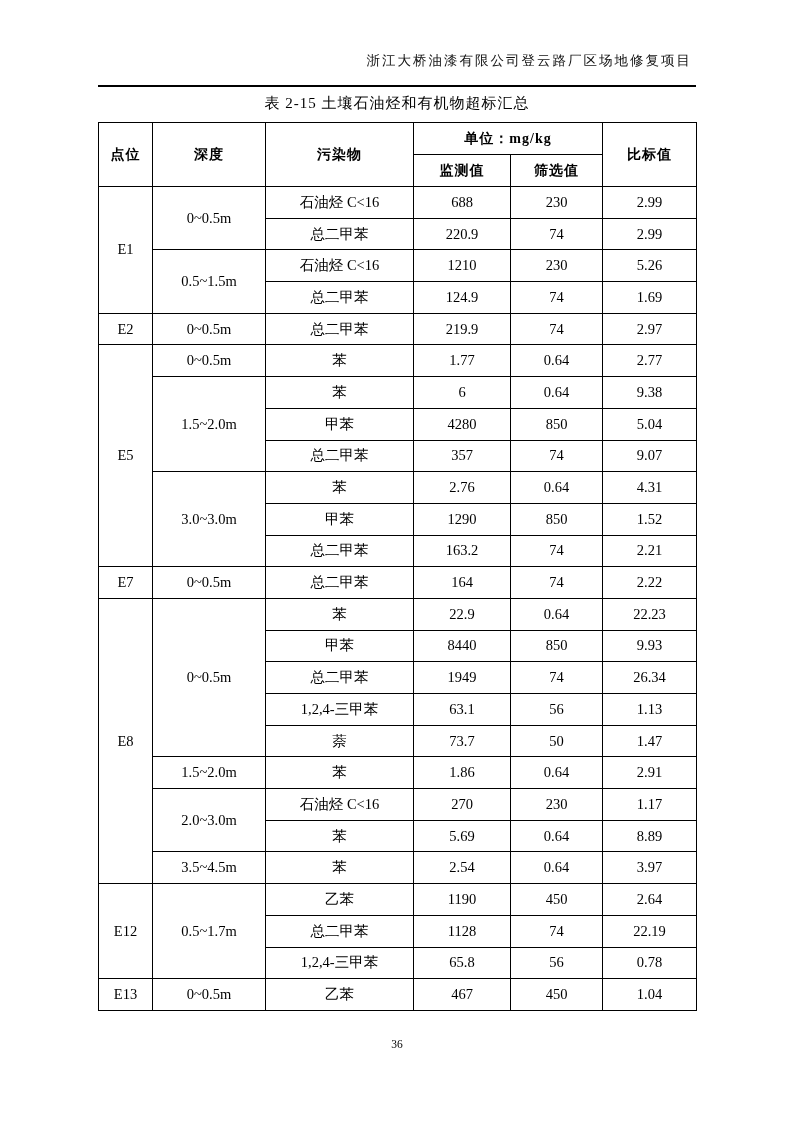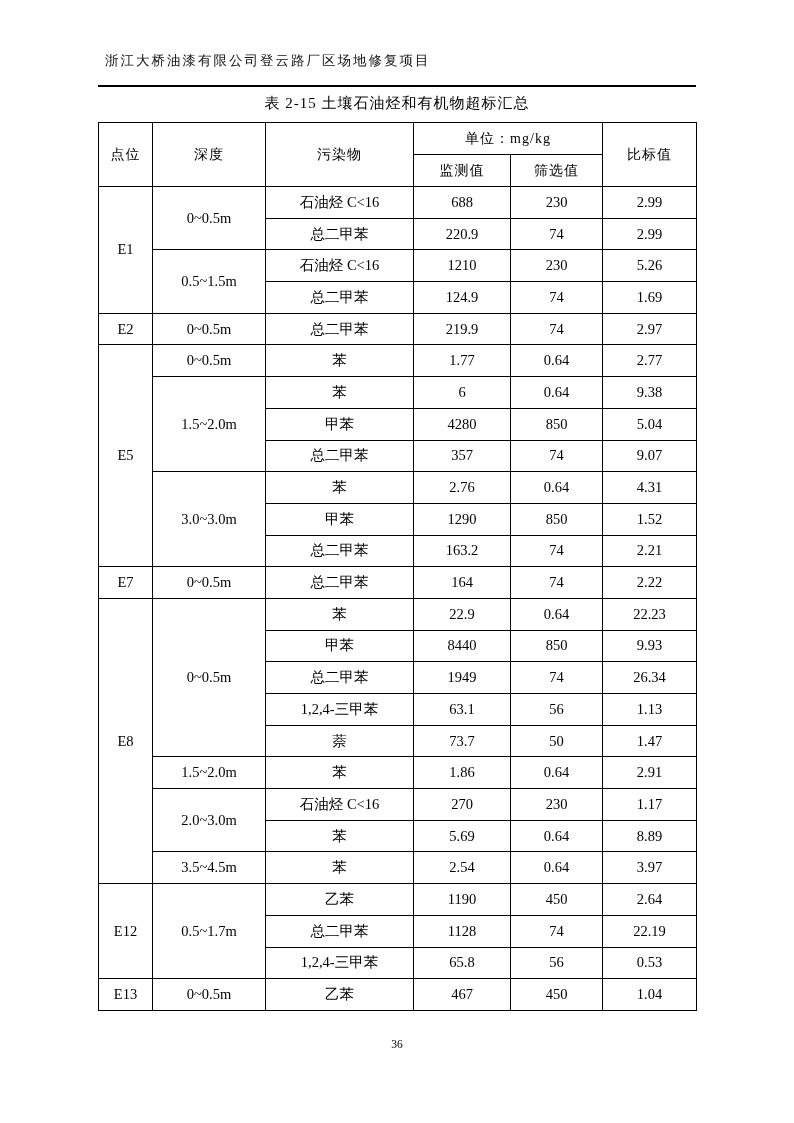--- a/index.html
+++ b/index.html
@@ -8,22 +8,22 @@
     background: #ffffff;
     font-family: "Liberation Serif", "DejaVu Serif", serif;
     color: #000000;
     position: relative;
     overflow: hidden;
   }
   .page { position: absolute; inset: 0; }
 
   .doc-header {
     position: absolute;
-    top: 52px; left: 105px; width: 598px;
-    text-align: left;
+    top: 52px; left: 94px; width: 598px;
+    text-align: right;
     font-size: 13.5px;
     letter-spacing: 2px;
     color: #111;
   }
   .header-rule {
     position: absolute;
     top: 85px; left: 98px; width: 598px;
     height: 0;
     border-top: 2px solid #000;
   }
@@ -46,21 +46,21 @@
   }
   .exceed-table th, .exceed-table td {
     border: 1px solid #000;
     text-align: center;
     vertical-align: middle;
     padding: 0 2px;
     overflow: hidden;
   }
   .exceed-table thead th {
     font-size: 14px;
-    font-weight: normal;
+    font-weight: bold;
     height: 31px;
     letter-spacing: 1px;
   }
   .exceed-table tbody td {
     font-size: 14.5px;
     height: 30.7px;
     font-weight: normal;
   }
 
   .page-footer {
@@ -263,21 +263,21 @@
         <tr>
           <td>总二甲苯</td>
           <td>1128</td>
           <td>74</td>
           <td>22.19</td>
         </tr>
         <tr>
           <td>1,2,4-三甲苯</td>
           <td>65.8</td>
           <td>56</td>
-          <td>0.53</td>
+          <td>0.78</td>
         </tr>
         <tr>
           <td rowspan="1">E13</td>
           <td rowspan="1">0~0.5m</td>
           <td>乙苯</td>
           <td>467</td>
           <td>450</td>
           <td>1.04</td>
         </tr>
       </tbody>

